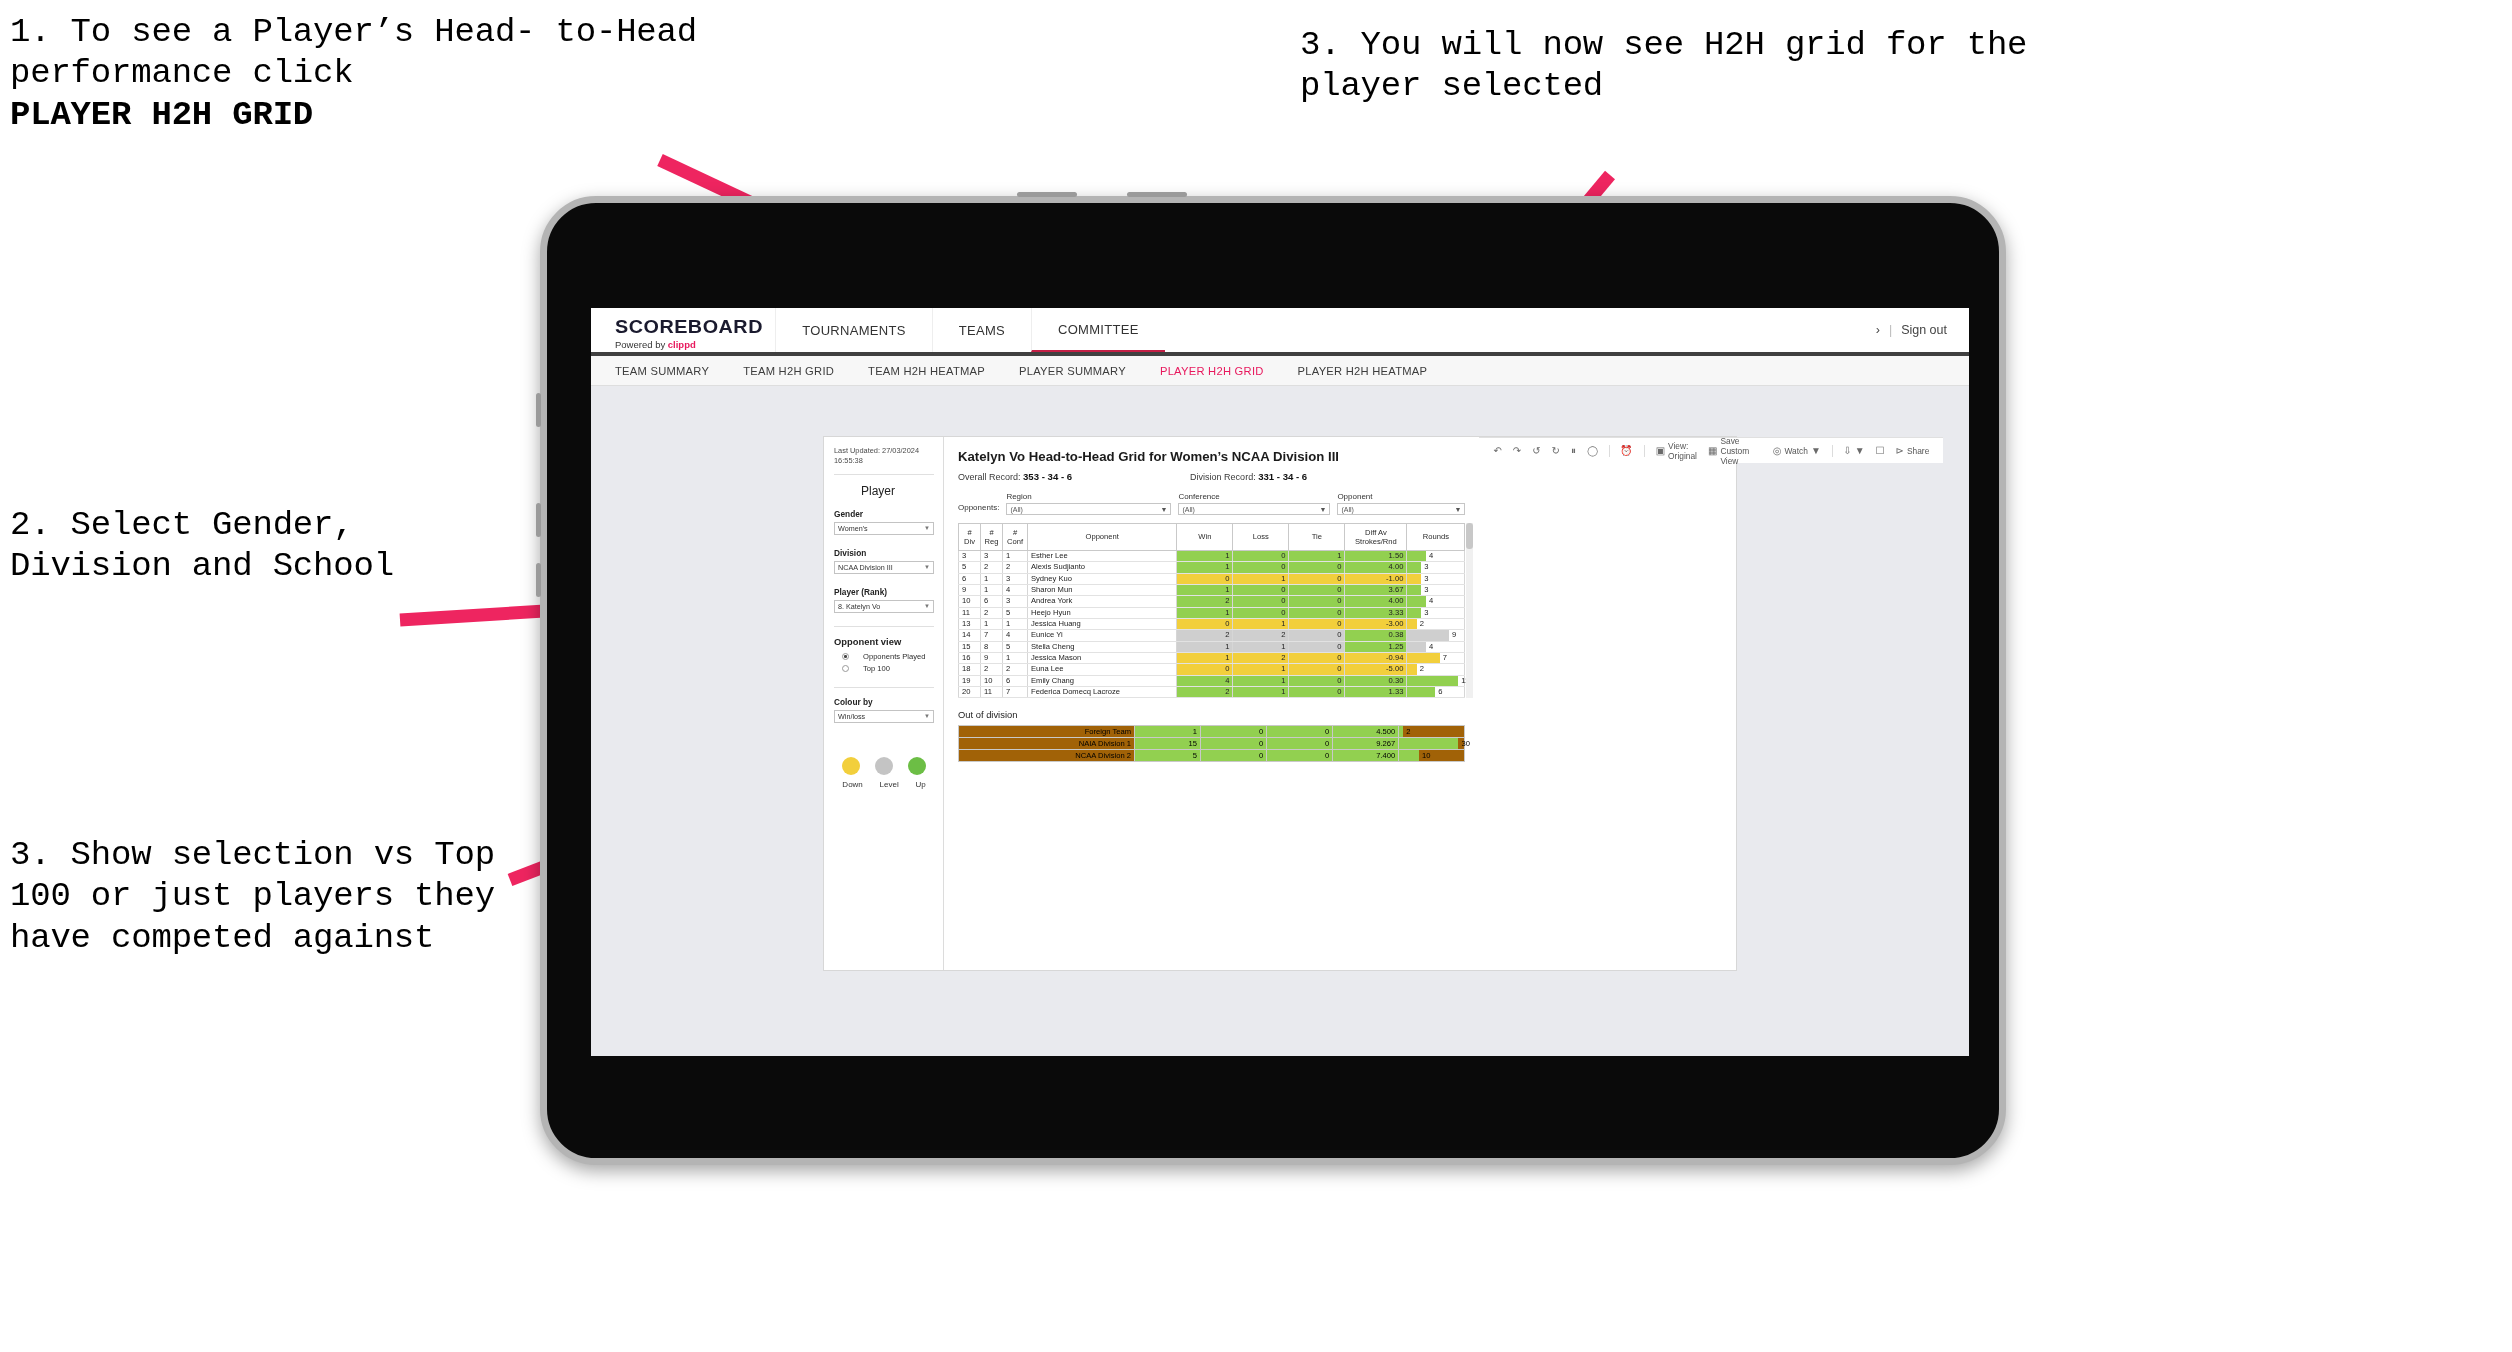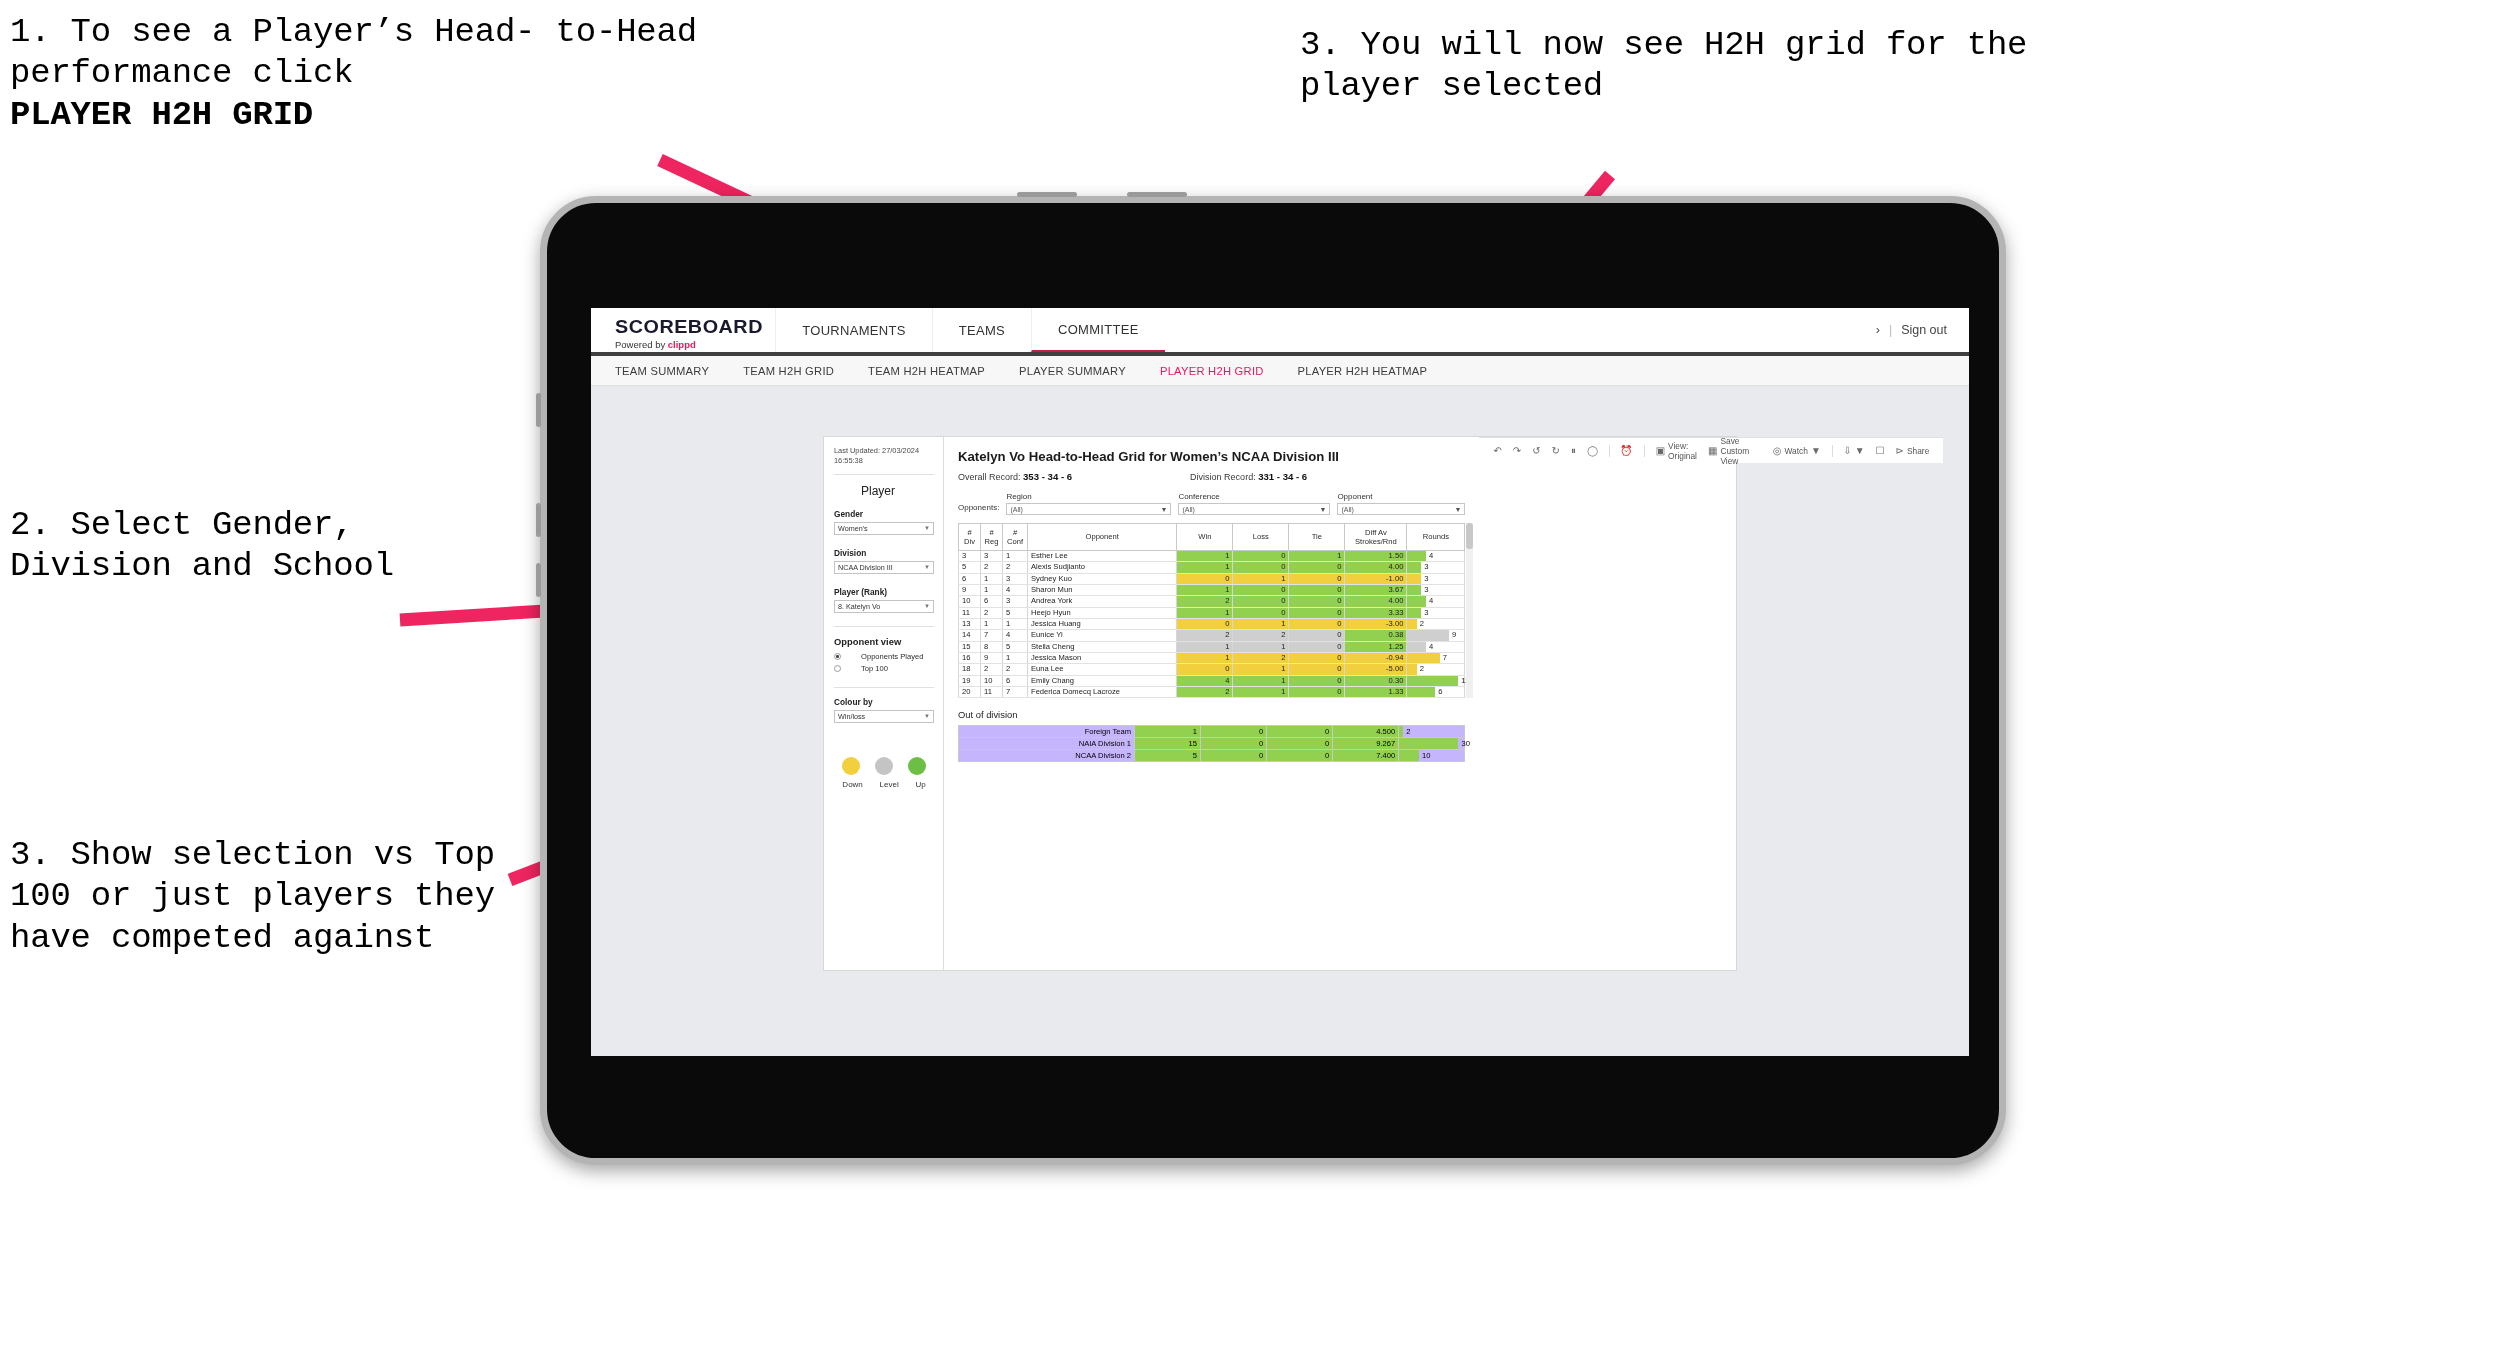--- a/index.html
+++ b/index.html
@@ -109,21 +109,21 @@
   .sb-updated { font-size:7.4px; color:#4a4a4a; line-height:1.35; }
   .sb-rule { height:1px; background:#e0e0e0; margin:8px 0 9px 0; }
   .sb-title { font-size:12px; color:#222; margin-bottom:11px;margin-left:27px; }
   .sb-label { font-size:8.3px; font-weight:bold; color:#222; margin-bottom:3px; }
   .sb-select {
     height:13px; border:1px solid #c3c3c3; background:#fff;
     font-size:7.2px; color:#333; display:flex; align-items:center;
     padding:0 3px; justify-content:space-between; margin-bottom:13px;
   }
   .sb-select .caret { font-size:6px; color:#777; }
-  .sb-radio { display:flex; align-items:center; gap:20px; margin-bottom:3px; font-size:7.6px; color:#2c2c2c; }
+  .sb-radio { display:flex; align-items:center; gap:14px; margin-bottom:3px; font-size:7.6px; color:#2c2c2c;margin-left:8px; }
   .radio-dot {
     width:7px; height:7px; border-radius:50%; border:1px solid #9a9a9a; background:#fff;
     position:relative; flex:none;
   }
   .radio-dot.on::after {
     content:""; position:absolute; left:1.4px; top:1.4px; width:2.6px; height:2.6px;
     border-radius:50%; background:#444;
   }
   .legend-row { display:flex; justify-content:space-around; margin-top:34px; }
   .legend-dot { width:18px; height:18px; border-radius:50%; }
@@ -179,21 +179,21 @@
   .vscroll {
     position:absolute; right:-8px; top:0; width:7px; height:100%;
     background:#f0f0f0;
   }
   .vscroll .thumb { position:absolute; top:0; left:0; width:7px; height:26px; background:#c8c8c8; border-radius:3px;}
 
   
   .ood-title { font-size:9.4px; color:#1c1c1c; margin:11px 0 5px 0; }
   table.ood { border-collapse:collapse; width:100%; font-size:7.6px; table-layout:fixed; }
   table.ood td {
-    border:1px solid #c9c9c9; padding:1px 3px; height:12px; line-height:1.15; background:#c4b5fd;
+    border:1px solid #c9c9c9; padding:1px 3px; height:12px; line-height:1.15; background:#a16207;
   }
   table.ood td.lbl { text-align:right; }
   table.ood td.num { text-align:right; }
   .ood-c1 { width:176px; }
 
   
   #viz-toolbar {
     height:26px; border-top:1px solid #e0e0e0; display:flex; align-items:center;
     gap:11px; padding:0 14px; font-size:8.4px; color:#555; background:#fff;
   }

